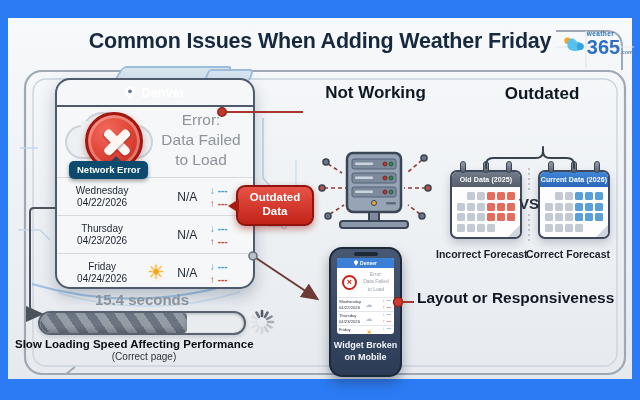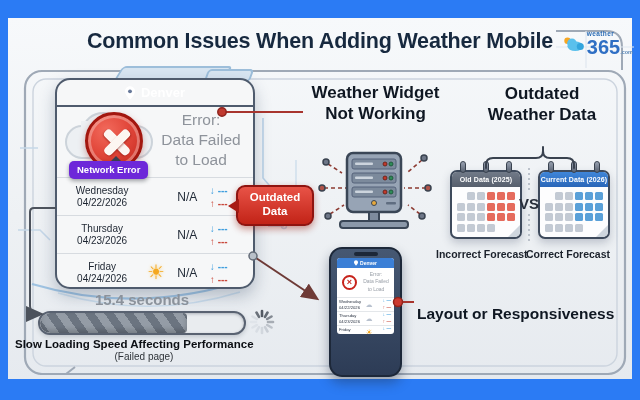--- a/index.html
+++ b/index.html
@@ -47,21 +47,21 @@
   .cloud::before { content:""; position:absolute; left:16px; top:-15px; width:36px; height:30px;
     background:#edf0f3; border:2px solid #ccd3da; border-radius:50%; }
   .cloud::after { content:""; position:absolute; left:14px; top:-6px; width:44px; height:16px; background:#edf0f3; }
   .xcircle { position:absolute; left:28px; top:5px; width:58px; height:58px; border-radius:50%;
     background:radial-gradient(circle at 35% 30%, #f26a5c 0%, #e2483b 45%, #c1241a 100%);
     border:3px solid #a2170f; box-shadow:0 3px 7px rgba(140,20,10,.35), inset 0 0 0 3px rgba(255,235,230,.35); }
   .xbar { position:absolute; left:13px; top:23px; width:32px; height:8.5px; background:#fdf6f2; border-radius:4px;
     box-shadow:0 1px 2px rgba(120,10,5,.5); }
   .xbar.a { transform:rotate(45deg); } .xbar.b { transform:rotate(-45deg); }
   .tooltip { position:absolute; left:12px; top:54px; z-index:3;
-    background:#6d28d9; color:#fff; font-size:9.5px; font-weight:600;
+    background:#0c4a6e; color:#fff; font-size:9.5px; font-weight:600;
     padding:3px 8px 4px; border-radius:5px; box-shadow:0 2px 4px rgba(20,25,35,.4); white-space:nowrap; }
   .tooltip::before { content:""; position:absolute; left:42px; top:-5px;
     border-left:5px solid transparent; border-right:5px solid transparent; border-bottom:5px solid #394050; }
   .w-errtext { position:absolute; left:92px; top:3px; width:104px; text-align:center;
     font-size:15.5px; line-height:1.3; color:#8e939b; }
   .w-rows { position:absolute; left:0; top:97px; right:0; }
   .w-row { display:flex; align-items:center; height:38px; border-top:1.5px solid #d7dbe0; padding:0 4px; }
   .w-date { width:84px; text-align:center; font-size:10px; line-height:1.2; color:#1c2430; }
   .w-ic { width:26px; text-align:center; }
   .sun-glyph { font-size:20px; color:#f5a81f; line-height:1; text-shadow:0 0 3px rgba(250,190,60,.8); }
@@ -90,21 +90,21 @@
   .spinner { position:absolute; left:248px; top:308px; z-index:3; }
   .load-caption { position:absolute; left:15px; top:338px; width:258px; text-align:left;
     font-size:11.5px; font-weight:700; color:#0b0e13; z-index:3; }
   .load-sub { position:absolute; left:15px; top:351px; width:258px; text-align:center;
     font-size:10px; color:#2e3338; z-index:3; }
 
   
   .h-issue { position:absolute; text-align:center; font-weight:800; color:#0f1722; z-index:4; }
   .h-mid { left:288px; top:83px; width:175px; font-size:17px; line-height:1.22; }
   .h-right { left:452px; top:84px; width:180px; font-size:17px; line-height:1.22; }
-  .h-mobile { left:417px; top:288px; width:212px; font-size:15.5px; line-height:1.28; text-align:left;margin-top:16px; }
+  .h-mobile { left:417px; top:288px; width:212px; font-size:15.5px; line-height:1.28; text-align:left; }
 
   
   .server { position:absolute; left:318px; top:150px; z-index:3; }
 
   
   .cal { position:absolute; top:170px; width:72px; z-index:3; }
   .cal-left { left:450px; } .cal-right { left:538px; }
   .cal-body { position:relative; border:2px solid #3e4a5c; border-radius:7px; overflow:hidden;
     background:#fdfdfe; box-shadow:0 4px 8px rgba(50,65,90,.25); }
   .cal-head { height:15px; display:flex; align-items:center; justify-content:center;
@@ -162,21 +162,21 @@
   <path d="M586,31 V68 M556,47 H634" stroke="#dfe7ef" stroke-width="1.2"></path>
 
   <path d="M32,284 Q140,316 252,278" fill="none" stroke="#85b4dc" stroke-width="2.2" opacity=".75"></path>
   <path d="M58,293 Q150,320 240,292" fill="none" stroke="#9cc3e4" stroke-width="1.6" opacity=".4"></path>
   <path d="M263,118 V178 l12,14 M268,226 h16" fill="none" stroke="#b9d1e6" stroke-width="1.6"></path>
   <circle cx="284" cy="226" r="2.5" fill="none" stroke="#b9d1e6" stroke-width="1.4"></circle>
   <path d="M20,148 h18 M18,230 h22 l10,10" fill="none" stroke="#c5d7e8" stroke-width="1.5"></path>
   <path d="M296,160 v34 l-8,10" fill="none" stroke="#cdddec" stroke-width="1.4"></path>
 </svg>
 
-<div class="title">Common Issues When Adding Weather Mobile</div>
+<div class="title">Common Issues When Adding Weather Friday</div>
 <div class="logo">
   <svg width="32" height="24" viewBox="0 0 34 24">
     <circle cx="7" cy="7" r="5" fill="#f6a623"></circle>
     <circle cx="14" cy="11" r="7.5" fill="#5ac0ec"></circle>
     <ellipse cx="19" cy="15.5" rx="12" ry="7.5" fill="#5ac0ec"></ellipse>
     <circle cx="27" cy="16" r="5.5" fill="#33a5dd"></circle>
   </svg>
   <div class="logo-text">
     <span class="logo-word">weather</span><span class="logo-num">365</span><span class="logo-tld">.com</span>
   </div>
@@ -267,24 +267,23 @@
       <line x1="14" y1="25" x2="14" y2="20" stroke="#b8bfc8" opacity=".45"></line>
       <line x1="8.5" y1="23.5" x2="11" y2="19.2" stroke="#c2c9d1" opacity=".4"></line>
       <line x1="4.5" y1="19.5" x2="8.8" y2="17" stroke="#ccd2da" opacity=".4"></line>
       <line x1="3" y1="14" x2="8" y2="14" stroke="#d2d8df" opacity=".35"></line>
       <line x1="4.5" y1="8.5" x2="8.8" y2="11" stroke="#c6ccd4" opacity=".45"></line>
       <line x1="8.5" y1="4.5" x2="11" y2="8.8" stroke="#555c66" opacity=".85"></line>
     </g>
   </svg>
 </div>
 <div class="load-caption">Slow Loading Speed Affecting Performance</div>
-<div class="load-sub">(Failed page)</div>
+<div class="load-sub">(Correct page)</div>
 
 <div class="h-issue h-mid">
-  <div>Weather Widget</div>
   <div>Not Working</div>
 </div>
 
 <div class="server">
   <svg width="114" height="82" viewBox="0 0 114 82">
     <g stroke="#8d3b32" stroke-width="1.6" stroke-dasharray="4 3" fill="none">
       <path d="M10,14 L24,23"></path>
         <path d="M6,38 L28,38"></path>
         <path d="M12,64 L26,55"></path>
       <path d="M104,10 L90,22"></path>
@@ -316,21 +315,20 @@
       <circle cx="56" cy="53" r="2.5" fill="#e7a93c" stroke="#3a4656" stroke-width="1"></circle>
       <rect x="68" y="52" width="10" height="2.5" rx="1" fill="#5f6d80"></rect>
     </g>
     <rect x="51" y="62" width="10" height="9" fill="#7e8b9d" stroke="#3a4656" stroke-width="2"></rect>
     <rect x="22" y="71" width="68" height="7" rx="3" fill="#8b98a9" stroke="#3a4656" stroke-width="2"></rect>
   </svg>
 </div>
 
 <div class="h-issue h-right">
   <div>Outdated</div>
-  <div>Weather Data</div>
 </div>
 
 <div class="cal cal-left">
   <div class="ring" style="left:10px"></div>
   <div class="ring" style="left:33px"></div>
   <div class="ring" style="left:56px"></div>
   <div class="cal-body">
     <div class="cal-head gray">Old Data (2025)</div>
     <div class="cal-grid">
         <div class="cell ce"></div>
@@ -443,20 +441,24 @@
       <div class="p-date">
         <div>Friday</div>
           <div>04/24/2026</div>
       </div>
       <div class="p-ic sun">☀</div>
       <div class="p-arrows">
         <div class="ar-down"><i>↓</i> <i>—</i></div>
         <div class="ar-up"><i>↑</i> <i>—</i></div>
       </div>
     </div>
+  </div>
+  <div class="p-caption">
+    <div>Widget Broken</div>
+    <div>on Mobile</div>
   </div>
 </div>
 
 <div class="h-issue h-mobile">
   <div>Layout or Responsiveness</div>
 </div>
 
 <svg id="connectors" class="layer" viewBox="0 0 640 400">
   <defs>
     <marker id="arrM" markerWidth="9" markerHeight="8" refX="7" refY="4" orient="auto">

